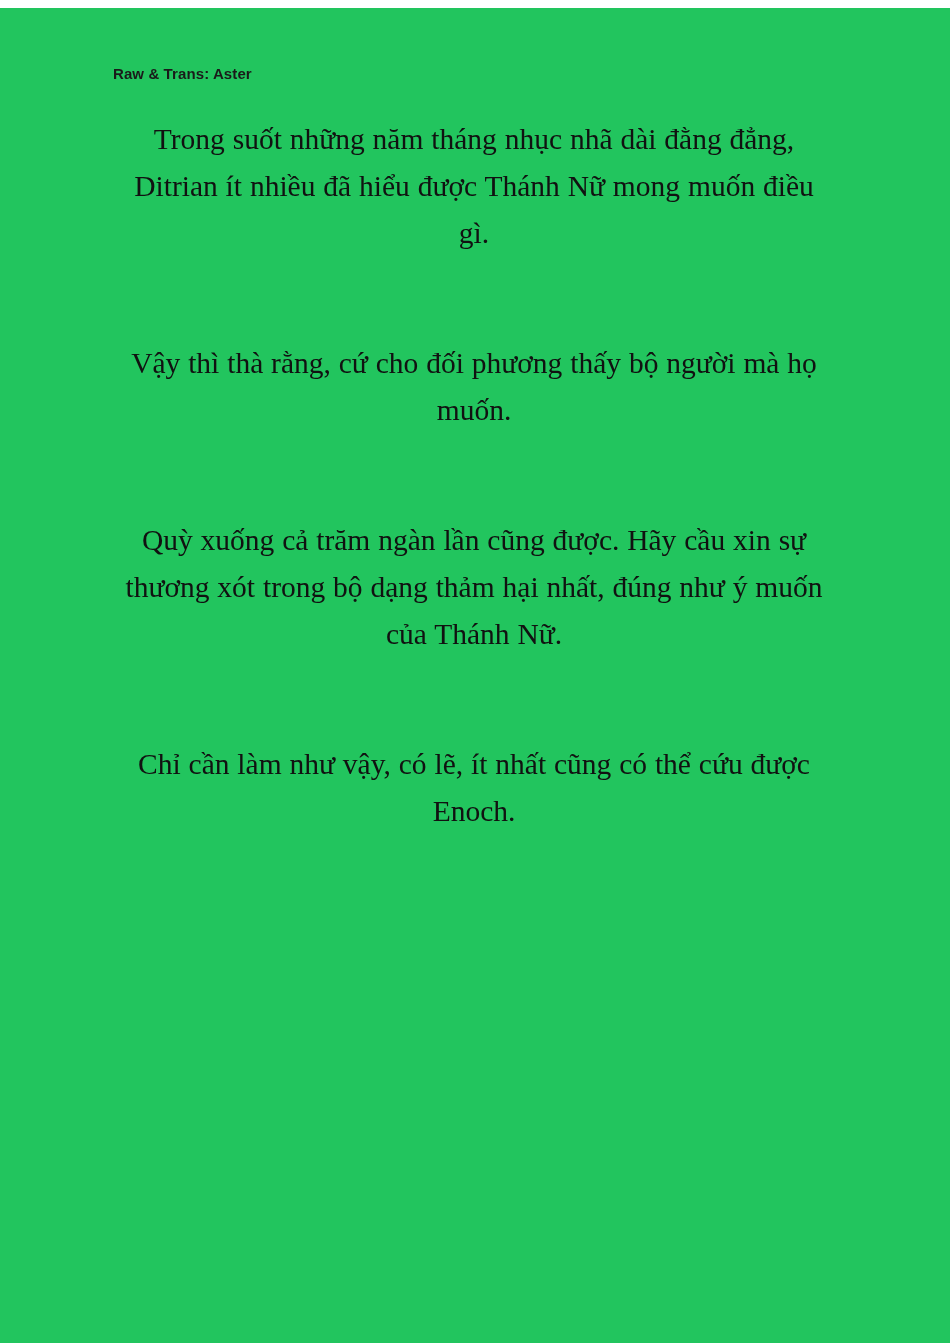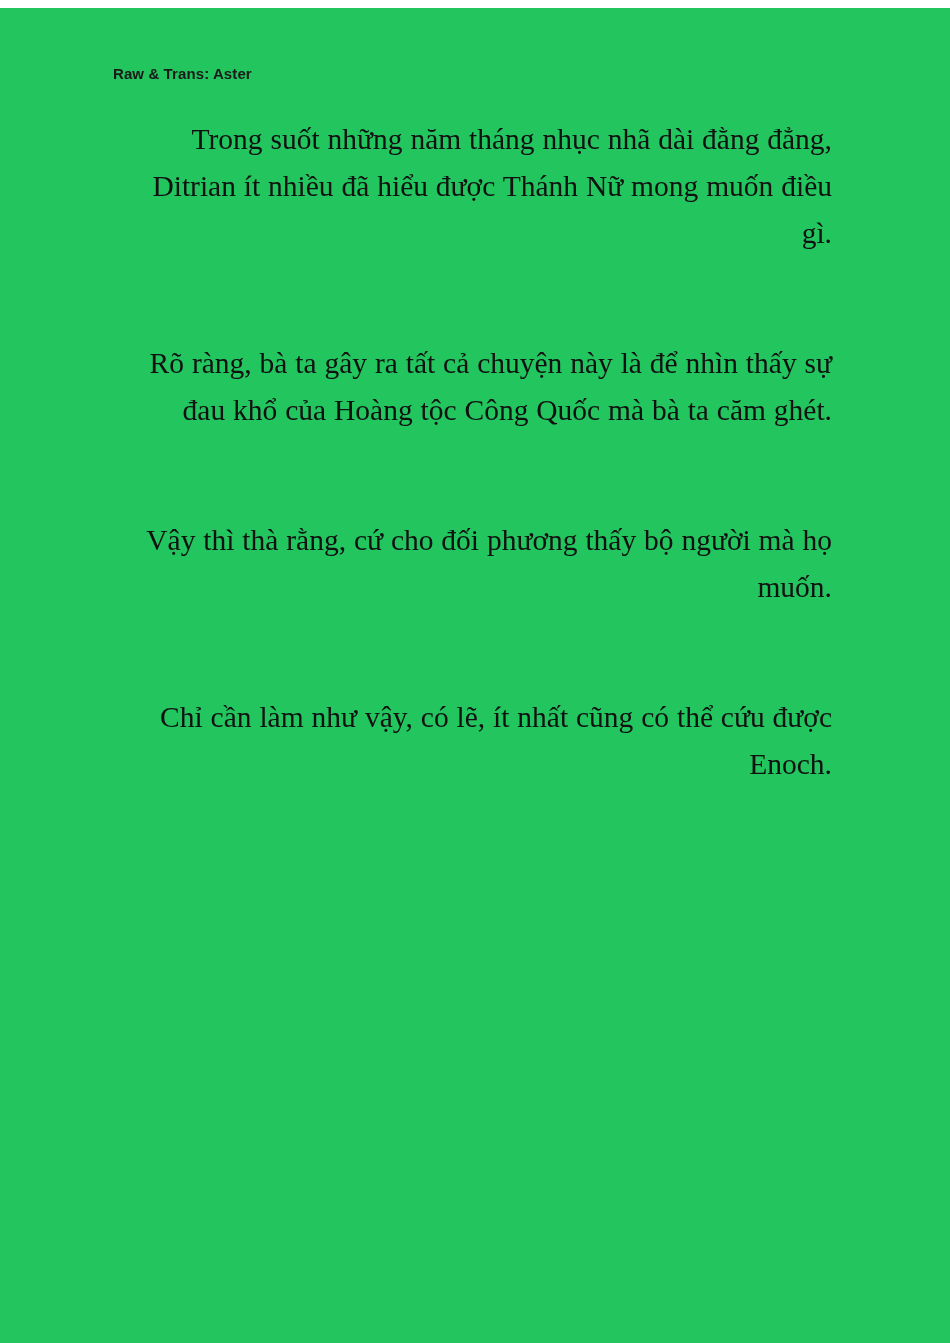--- a/index.html
+++ b/index.html
@@ -39,43 +39,43 @@
     top: 108px;
     width: 716px;
   }
 
   .para {
     font-family: "Liberation Serif", "DejaVu Serif", serif;
     font-size: 29.5px;
     line-height: 47px;
     color: #111111;
     margin: 0 0 83px 0;
-    text-align: right;
+    text-align: center;
     word-spacing: 0.5px;
     -webkit-font-smoothing: antialiased;
   }
 
   .para:last-child {
     margin-bottom: 0;
   }
 </style>
 </head>
 <body>
 
 <div class="page">
 
   <div class="page-header">Raw &amp; Trans: Aster</div>
 
   <div class="body-column">
 
     <p class="para">Trong suốt những năm tháng nhục nhã dài đằng đẳng, Ditrian ít nhiều đã hiểu được Thánh Nữ mong muốn điều gì.</p>
 
 
-    <p class="para">Rõ ràng, bà ta gây ra tất cả chuyện này là để nhìn thấy sự đau khổ của Hoàng tộc Công Quốc mà bà ta căm ghét.</p>
 
     <p class="para">Vậy thì thà rằng, cứ cho đối phương thấy bộ người mà họ muốn.</p>
 
+    <p class="para">Quỳ xuống cả trăm ngàn lần cũng được. Hãy cầu xin sự thương xót trong bộ dạng thảm hại nhất, đúng như ý muốn của Thánh Nữ.</p>
 
     <p class="para">Chỉ cần làm như vậy, có lẽ, ít nhất cũng có thể cứu được Enoch.</p>
 
   </div>
 
 </div>
 
 </body></html>

